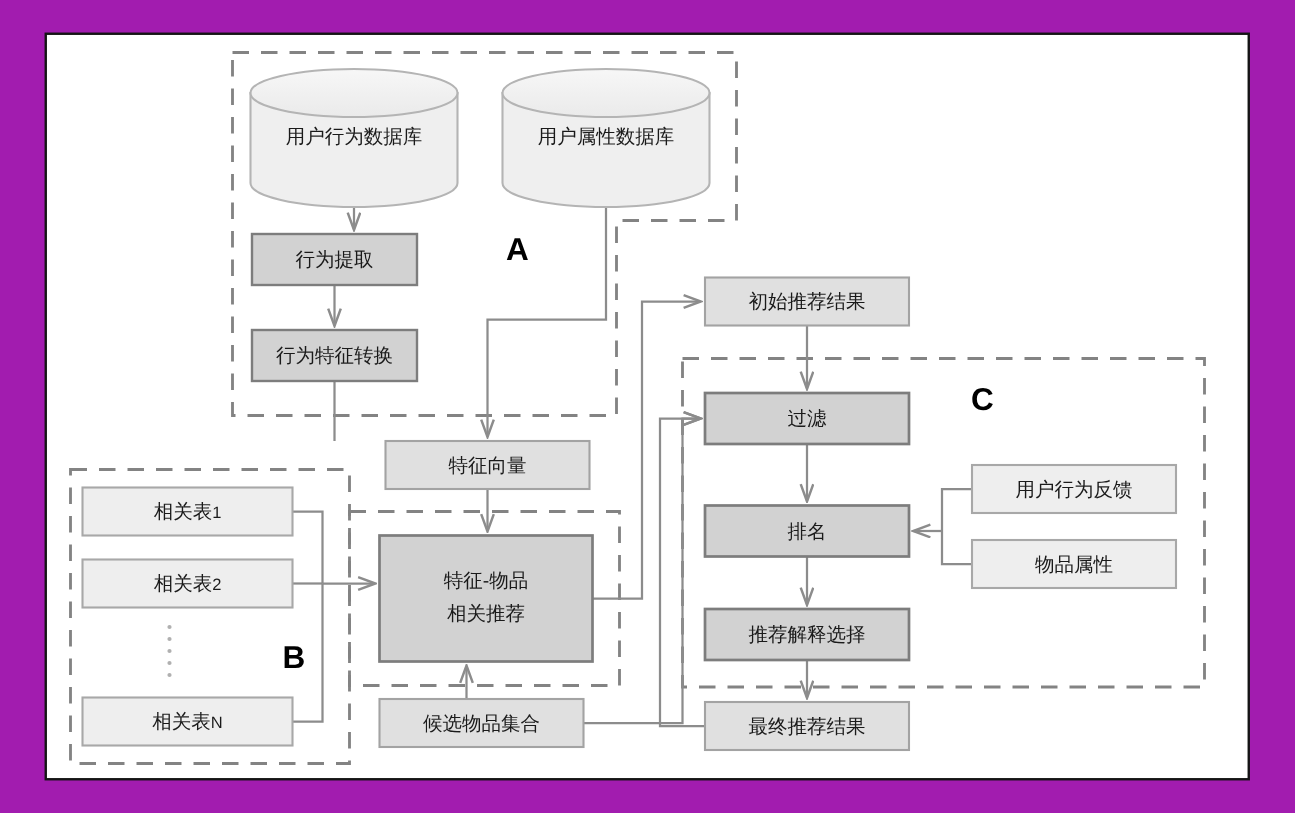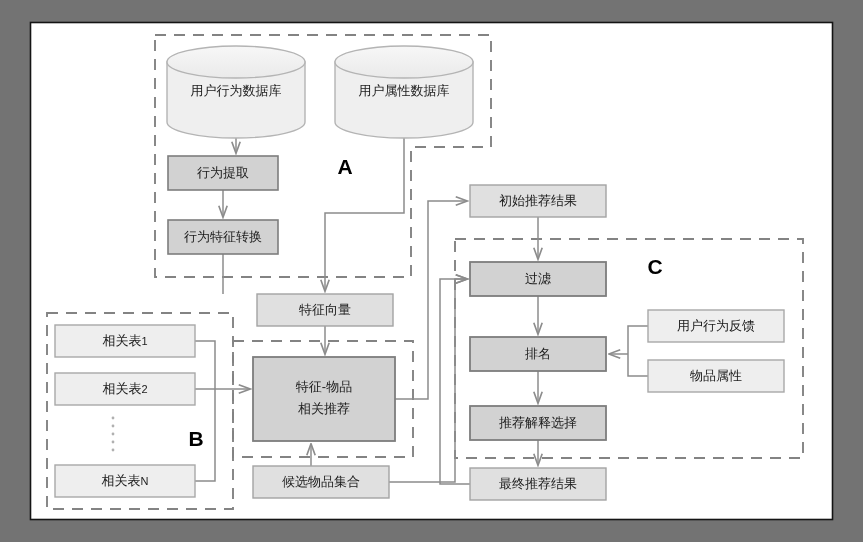--- a/index.html
+++ b/index.html
@@ -1,17 +1,17 @@
 <!DOCTYPE html>
 <html><head>
 <meta charset="utf-8">
 <style>
   html,body{margin:0;padding:0;background:#ffffff;}
   body{font-family:"Liberation Sans","DejaVu Sans",sans-serif;}
-  #canvas{position:relative;width:863px;height:542px;background:#737373;overflow:hidden;}
+  #canvas{position:relative;width:863px;height:542px;background:#a21caf;overflow:hidden;}
   svg{display:block;}
   .node-label{font-family:"Liberation Sans","DejaVu Sans",sans-serif;font-size:13px;fill:#1a1a1a;text-anchor:middle;dominant-baseline:middle;}
   .group-label{font-family:"Liberation Sans","DejaVu Sans",sans-serif;font-size:21px;font-weight:bold;fill:#000000;text-anchor:middle;dominant-baseline:middle;}
   .sub-num{font-size:11px;}
 </style>
 </head>
 <body>
 
 <div id="canvas">
 <svg width="863" height="542" viewBox="0 0 863 542" xmlns="http://www.w3.org/2000/svg">

